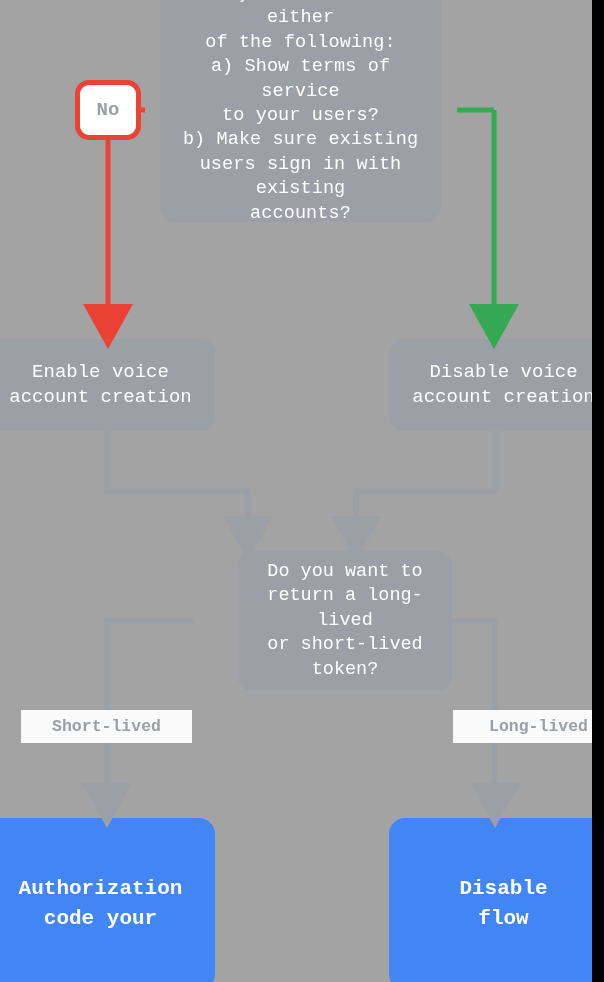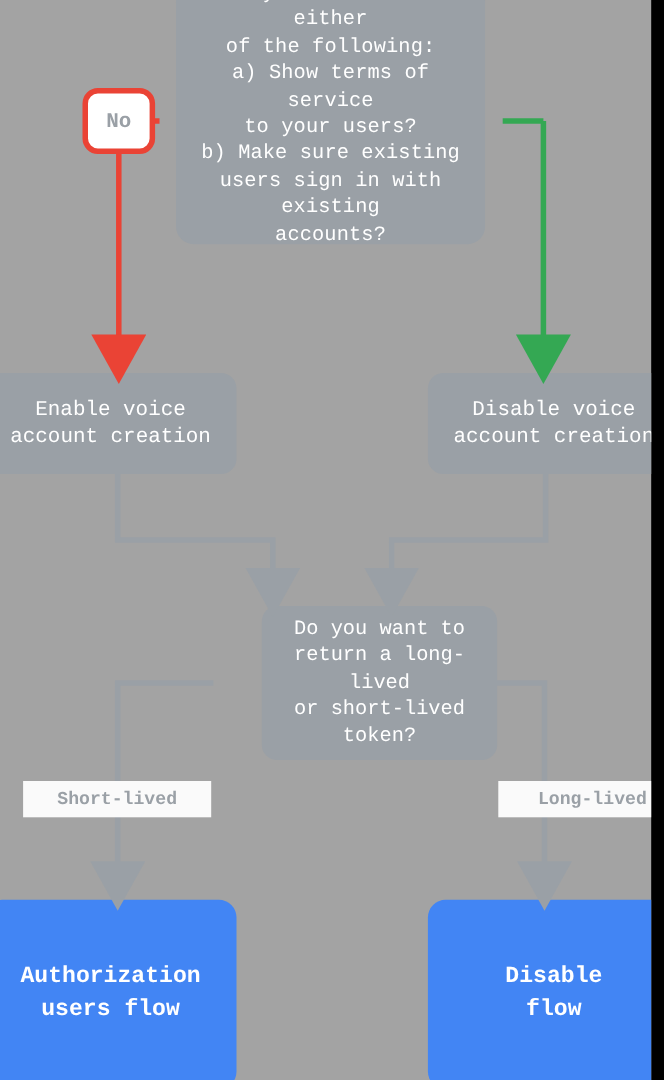--- a/index.html
+++ b/index.html
@@ -261,21 +261,21 @@
   <div class="edge-label" id="label-short">
     <span>Short-lived</span>
   </div>
 
   <div class="edge-label" id="label-long">
     <span>Long-lived</span>
   </div>
 
   <div class="node node-blue" id="node-auth">
     <span class="node-text">Authorization
-users flow</span>
+code your</span>
   </div>
 
   <div class="node node-blue" id="node-implicit">
     <span class="node-text">Disable
 flow</span>
   </div>
 
 </div>
 
 </body></html>

